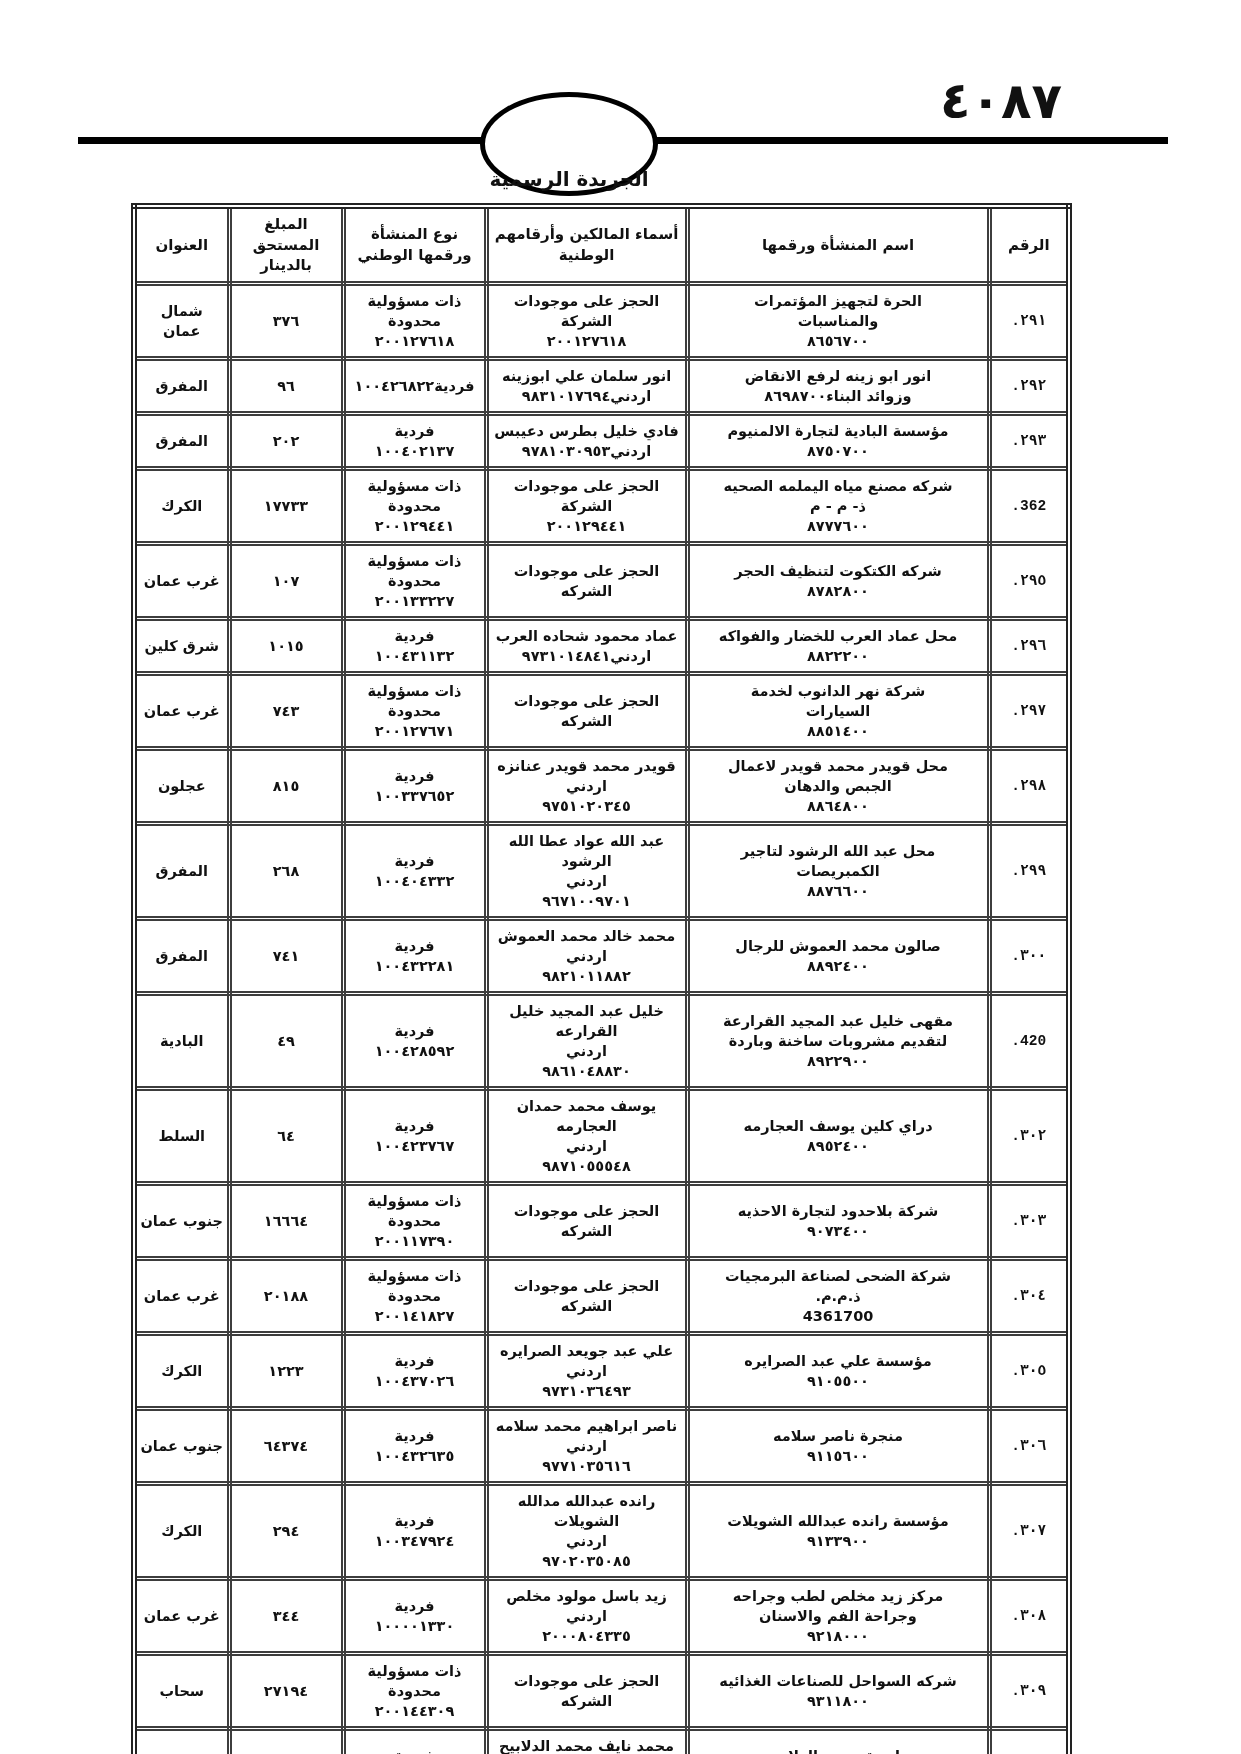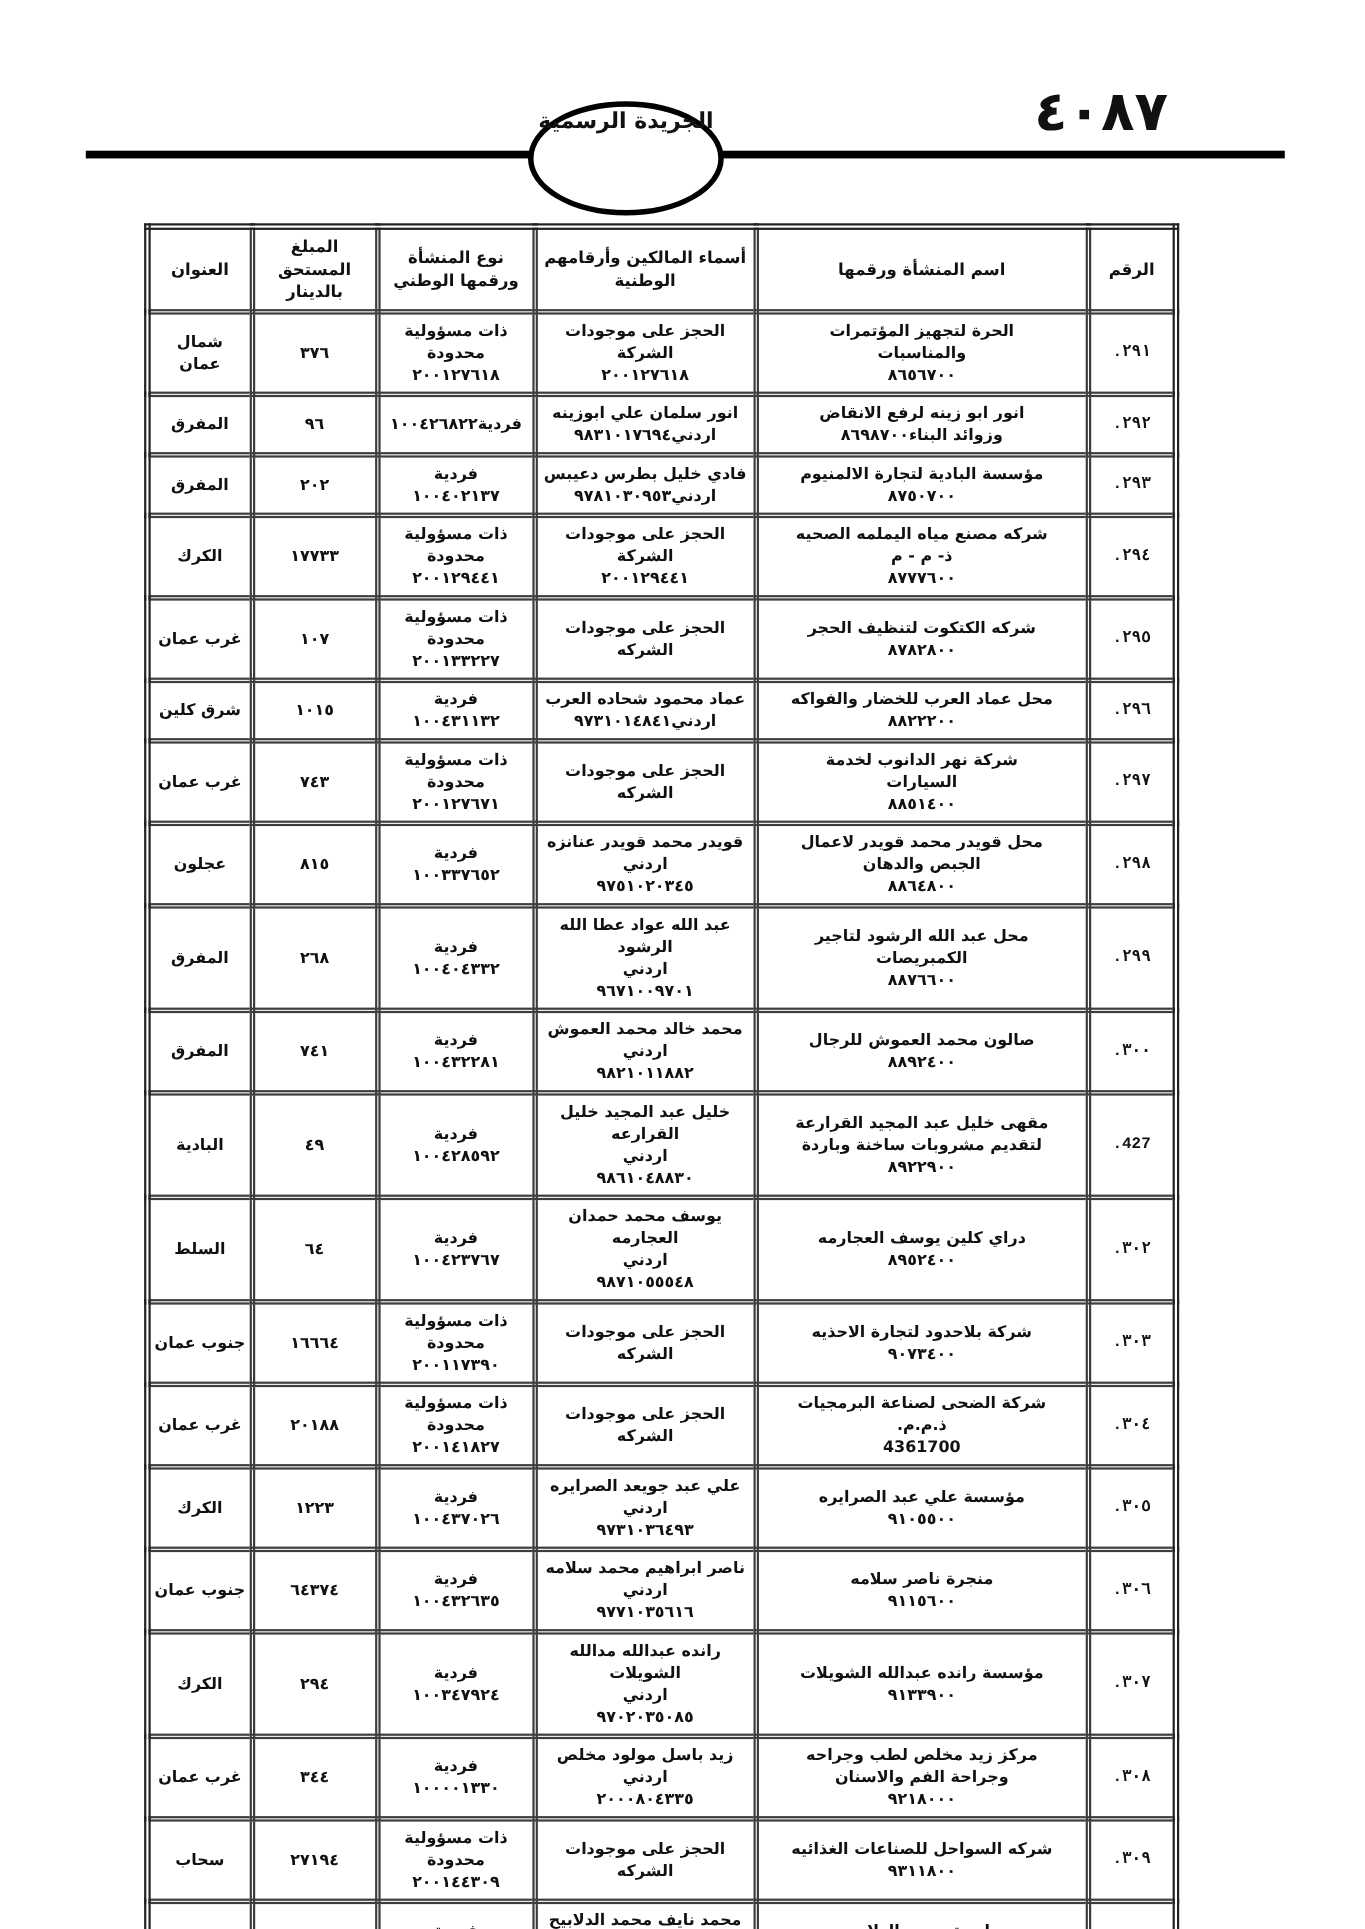--- a/index.html
+++ b/index.html
@@ -11,21 +11,21 @@
   .page-number{
     position:absolute;top:72px;right:208px;font-size:50px;font-weight:700;
     letter-spacing:2px;direction:rtl;
   }
   .header-rule{
     position:absolute;top:137px;left:78px;width:1090px;height:7px;background:#000;
   }
   .gazette-seal{
     position:absolute;top:92px;left:480px;width:168px;height:94px;
     background:#fff;border:5px solid #000;border-radius:50%;
-    display:flex;align-items:flex-start;justify-content:center;z-index:2;
+    display:flex;align-items:flex-end;justify-content:center;z-index:2;
   }
   .gazette-seal-label{font-size:20px;font-weight:700;direction:rtl;}
   
   .table-wrap{position:absolute;top:203px;left:137px;width:935px;direction:rtl;}
   table.records{
     width:935px;table-layout:fixed;border-collapse:collapse;
     border:6px double #222;
   }
   table.records th,table.records td{
     border:5px double #3d3d3d;
@@ -105,21 +105,21 @@
             <td class="c-establishment">مؤسسة البادية لتجارة الالمنيوم
 ٨٧٥٠٧٠٠</td>
             <td class="c-owners">فادي خليل بطرس دعيبس
 اردني٩٧٨١٠٣٠٩٥٣</td>
             <td class="c-type">فردية
 ١٠٠٤٠٢١٣٧</td>
             <td class="c-amount">٢٠٢</td>
             <td class="c-address">المفرق</td>
           </tr>
           <tr>
-            <td class="c-serial">٢٩٤.</td>
+            <td class="c-serial">362.</td>
             <td class="c-establishment">شركه مصنع مياه  اليملمه الصحيه
 ذ- م - م
 ٨٧٧٧٦٠٠</td>
             <td class="c-owners">الحجز على موجودات الشركة
 ٢٠٠١٢٩٤٤١</td>
             <td class="c-type">ذات مسؤولية محدودة
 ٢٠٠١٢٩٤٤١</td>
             <td class="c-amount">١٧٧٣٣</td>
             <td class="c-address">الكرك</td>
           </tr>
@@ -187,21 +187,21 @@
 ٨٨٩٢٤٠٠</td>
             <td class="c-owners">محمد خالد محمد العموش
 اردني
 ٩٨٢١٠١١٨٨٢</td>
             <td class="c-type">فردية
 ١٠٠٤٣٢٢٨١</td>
             <td class="c-amount">٧٤١</td>
             <td class="c-address">المفرق</td>
           </tr>
           <tr>
-            <td class="c-serial">427.</td>
+            <td class="c-serial">420.</td>
             <td class="c-establishment">مقهى خليل عبد المجيد القرارعة
 لتقديم مشروبات ساخنة وباردة
 ٨٩٢٢٩٠٠</td>
             <td class="c-owners">خليل عبد المجيد خليل
 القرارعه
 اردني
 ٩٨٦١٠٤٨٨٣٠</td>
             <td class="c-type">فردية
 ١٠٠٤٢٨٥٩٢</td>
             <td class="c-amount">٤٩</td>

